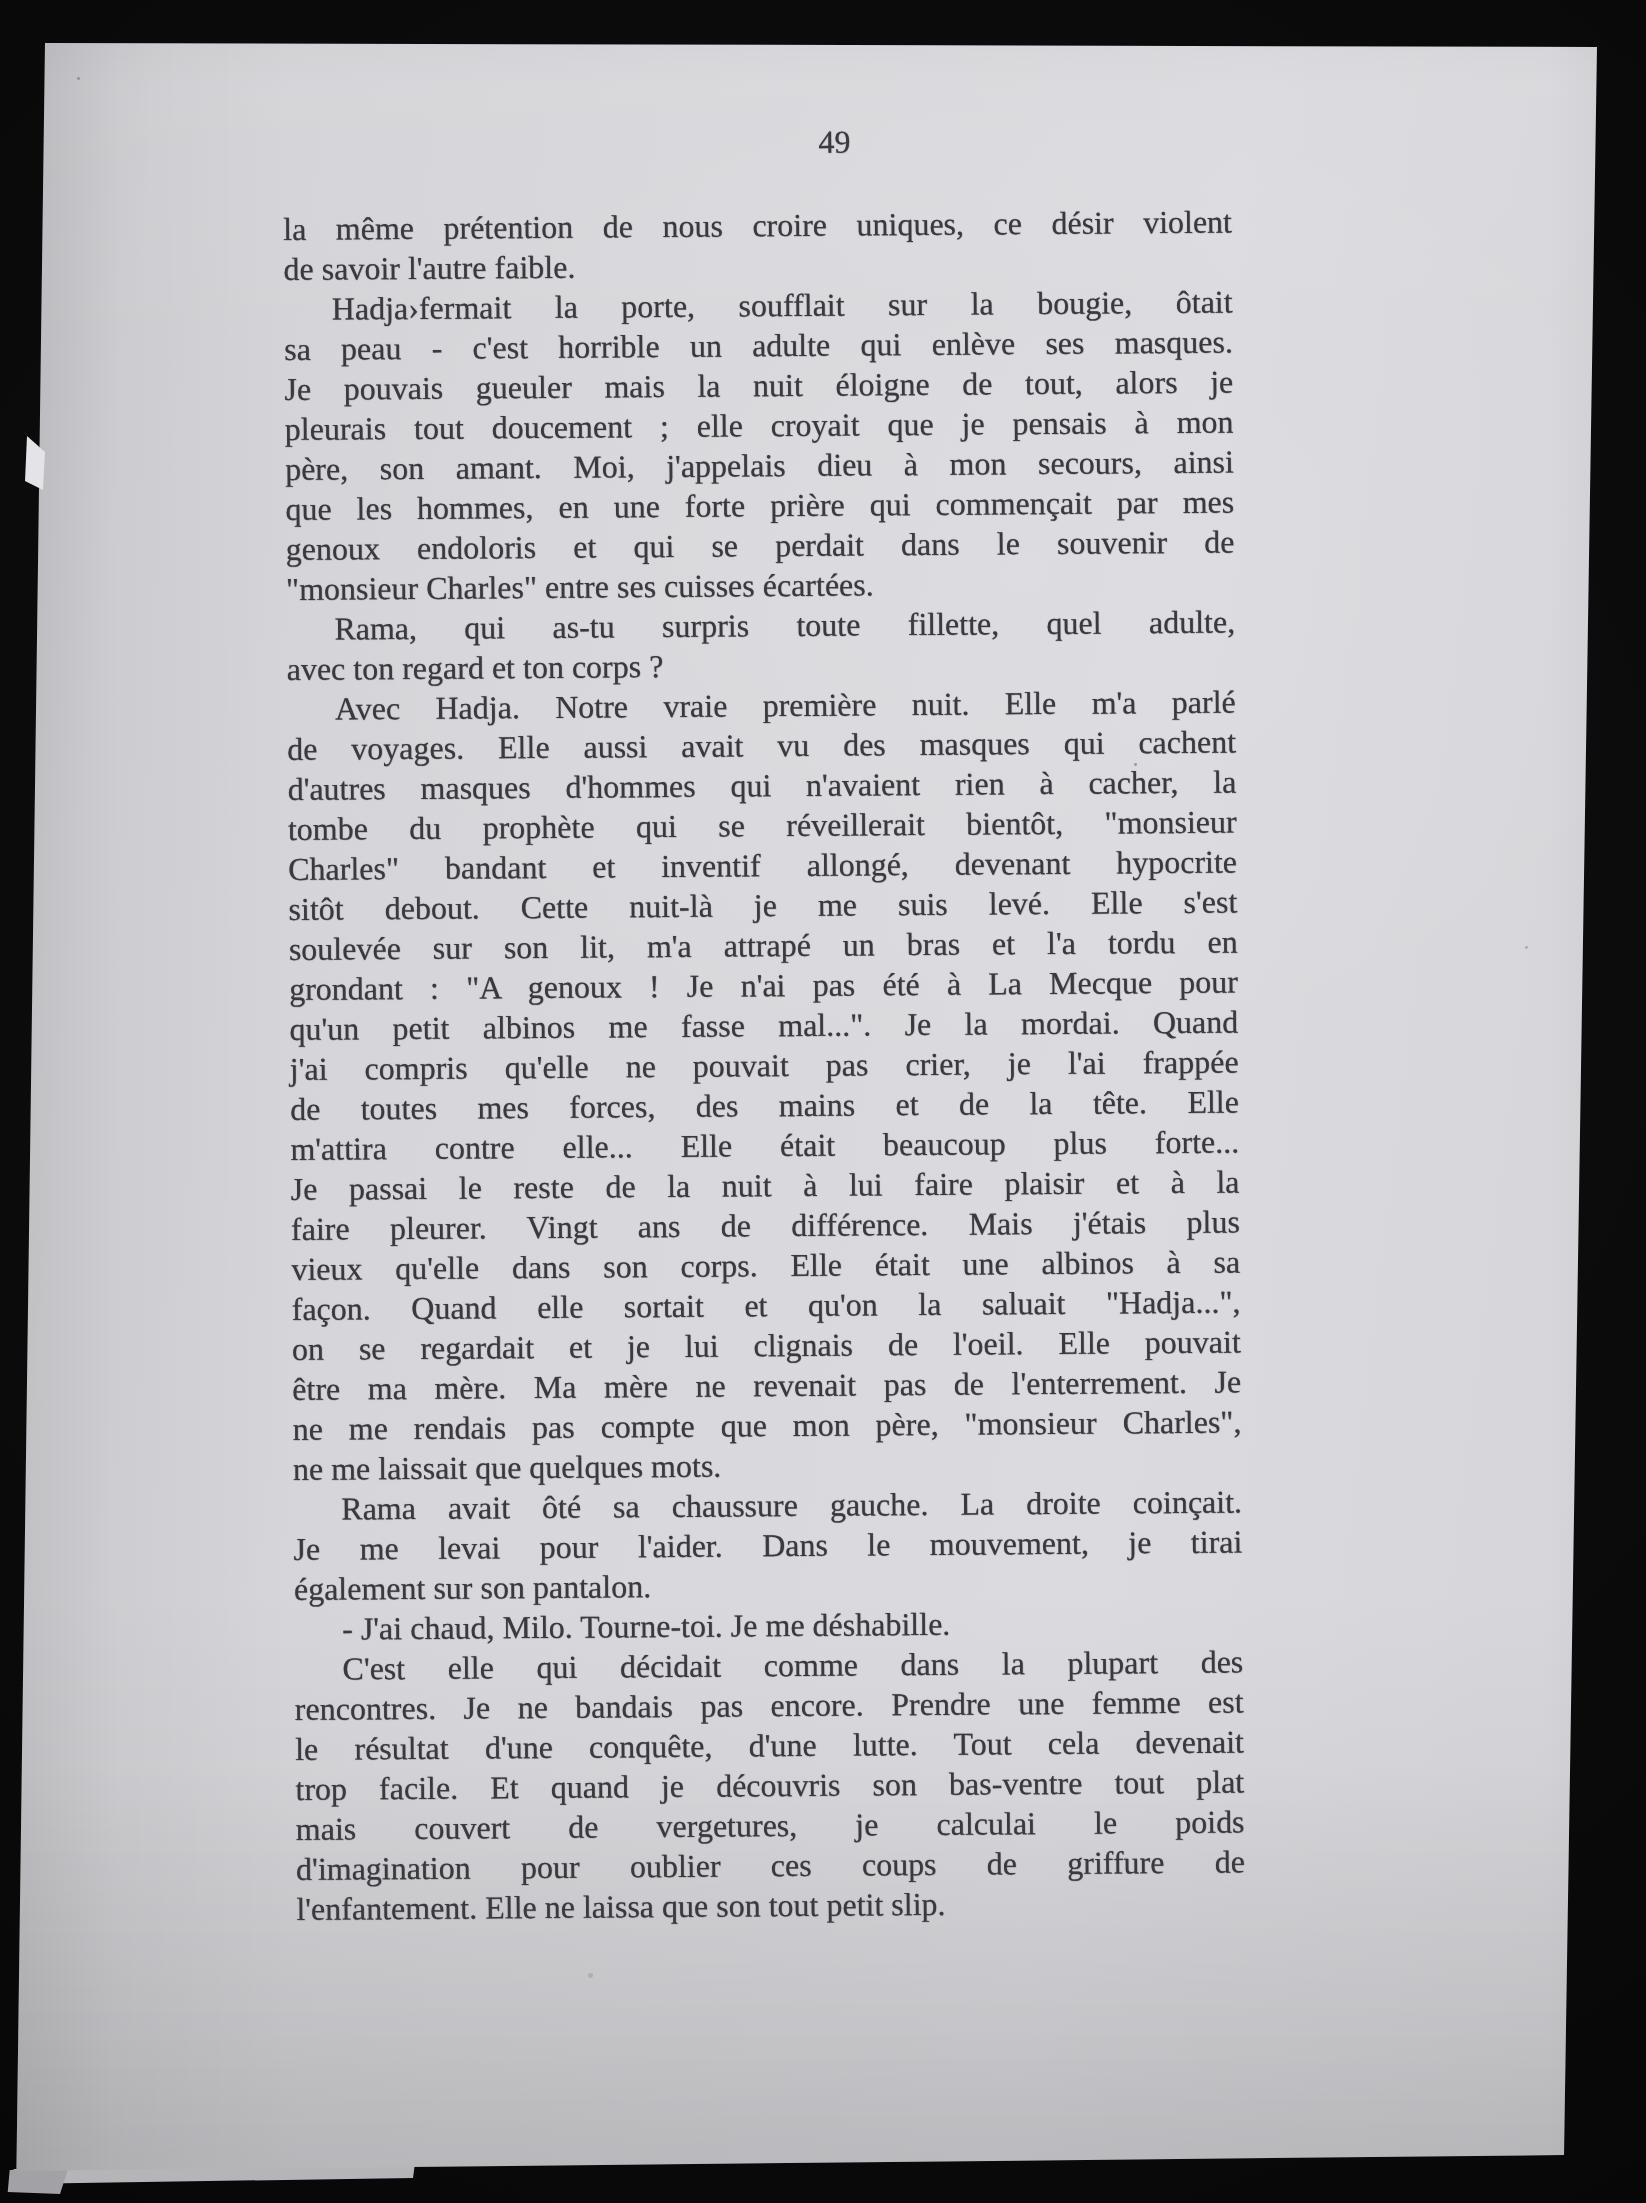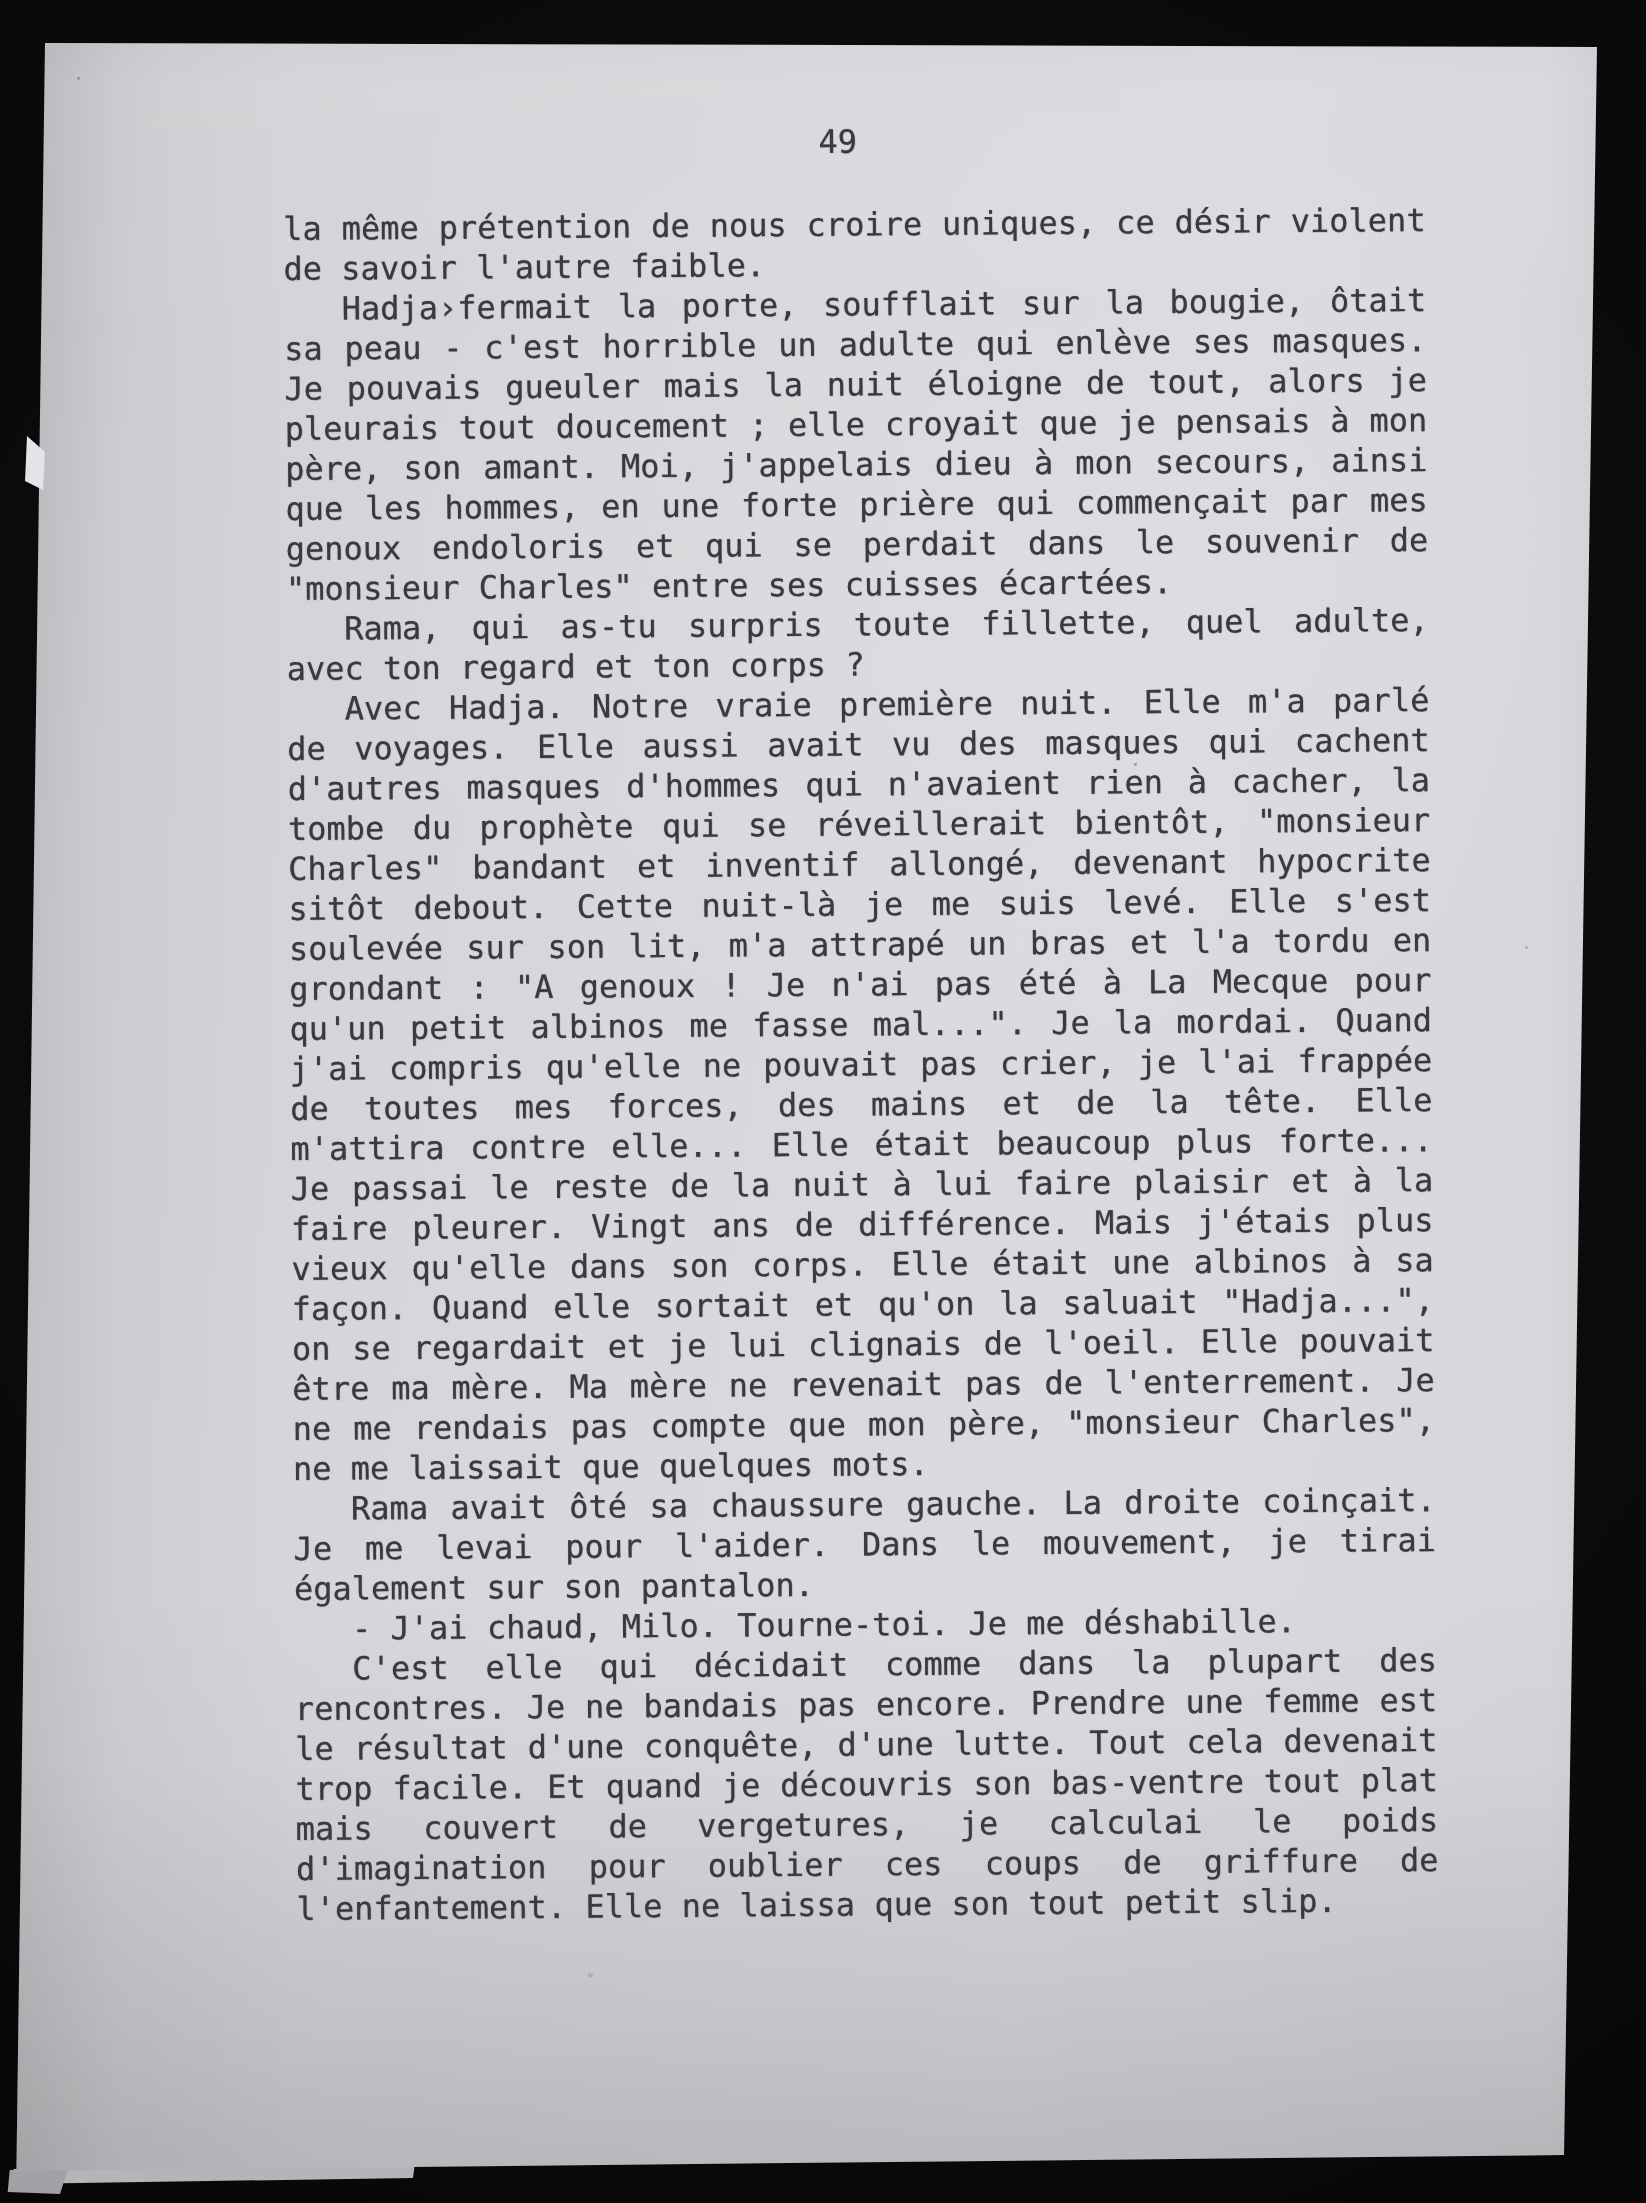--- a/index.html
+++ b/index.html
@@ -30,20 +30,21 @@
     background: #a2a1a6;
     clip-path: polygon(9.7px 2170px, 68px 2169px, 60px 2194px, 7.7px 2192px);
   }
   
   .paper {
     position: absolute; inset: 0;
     background:
       linear-gradient(to bottom, rgba(255,255,255,0.05) 0%, rgba(255,255,255,0) 18%, rgba(0,0,0,0) 72%, rgba(0,0,0,0.05) 92%, rgba(0,0,0,0.09) 100%),
       linear-gradient(97deg, #c7c5ca 0%, #d3d2d6 9%, #d8d7db 38%, #dbdadf 66%, #d5d4d8 100%);
     clip-path: polygon(45px 43px, 1597px 47px, 1564px 2155px, 16.4px 2171px);
+    font-family: Liberation Serif, serif;
   }
   .paper-shade {
     position: absolute; inset: 0;
     background:
       radial-gradient(1110px 821px at 62% 26%, rgba(255,255,255,0.07), rgba(255,255,255,0) 70%),
       linear-gradient(to right, rgba(0,0,0,0.10) 0%, rgba(0,0,0,0.03) 7%, rgba(0,0,0,0) 18%),
       linear-gradient(to left, rgba(0,0,0,0.06) 0%, rgba(0,0,0,0) 6%),
       linear-gradient(to bottom, rgba(0,0,0,0.04) 0%, rgba(0,0,0,0) 4%, rgba(0,0,0,0) 80%, rgba(0,0,0,0.07) 97%);
   }
   

